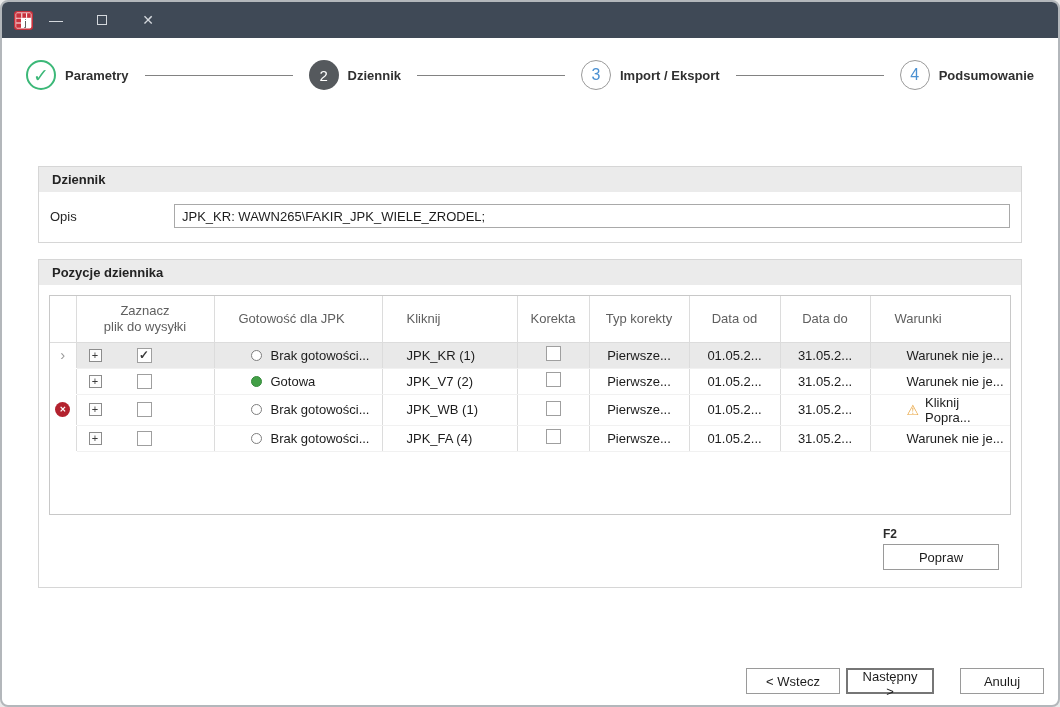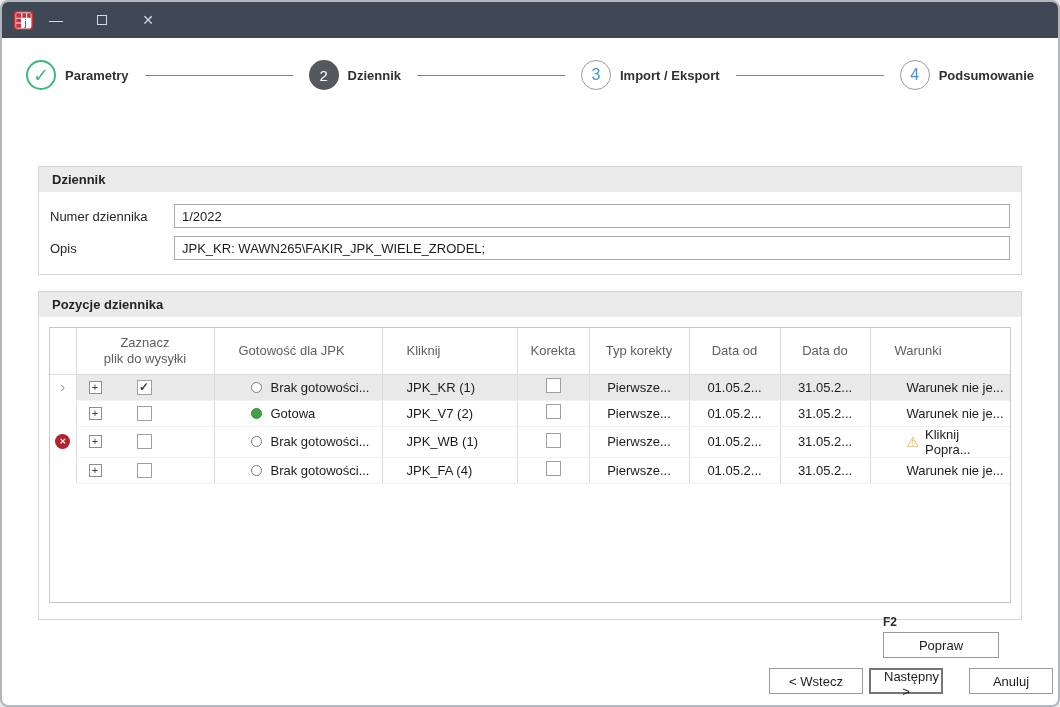--- a/index.html
+++ b/index.html
@@ -33,21 +33,21 @@
   .group-dziennik{margin-top:62px;}
   .group-body{padding:12px 11px;}
   .field-row{display:flex;align-items:center;margin-bottom:8px;}
   .field-row:last-child{margin-bottom:2px;}
   .field-label{width:124px;font-size:13px;color:#262626;flex:0 0 auto;}
   .field-input{flex:1;height:24px;border:1px solid #a9a9a9;font-size:13px;padding:0 7px;
     font-family:"Liberation Sans",sans-serif;color:#1c1c1c;background:#fff;}
   
   .group-pozycje{margin-top:16px;height:329px;}
   .pozycje-body{padding:10px 10px 0;}
-  .grid{border:1px solid #c8c8c8;height:276px;background:#fff;overflow:hidden;}
+  .grid{border:1px solid #c8c8c8;height:220px;background:#fff;overflow:hidden;}
   .gtable{border-collapse:collapse;table-layout:fixed;width:100%;}
   .gtable th{font-weight:normal;font-size:13px;color:#5f5f5f;height:46px;vertical-align:middle;
     border-right:1px solid #dcdcdc;border-bottom:1px solid #dcdcdc;padding:0 4px;text-align:center;}
   .gtable th:last-child,.gtable td:last-child{border-right:none;}
   .gtable th.wrap2{white-space:pre-line;line-height:1.25;}
   .gtable th.left,.gtable td.left{text-align:left;padding-left:24px;}
   .gtable td{height:26px;font-size:13px;color:#1c1c1c;border-right:1px solid #dcdcdc;
     border-bottom:1px solid #f1f1f1;text-align:center;padding:0 4px;vertical-align:middle;}
   .gtable tr.selected td{background:#e9e9e9;}
   .gtable tr.selected td.c0{background:#fff;}
@@ -74,25 +74,25 @@
   
   .cell-warunki{display:flex;align-items:center;gap:6px;padding-left:12px;}
   .warn-icon{color:#e8a33d;font-size:14px;display:none;line-height:1;}
   tr.has-warning .warn-icon{display:inline;}
   
   .popraw-area{display:flex;flex-direction:column;align-items:flex-end;padding:12px 12px 0 0;}
   .f2-label{font-size:12px;font-weight:bold;color:#2b2b2b;width:116px;margin-bottom:3px;}
   .popraw-btn{width:116px;height:26px;border:1px solid #9a9a9a;background:#fff;font-size:13px;
     color:#1c1c1c;font-family:"Liberation Sans",sans-serif;}
   
-  .footer{position:absolute;right:5px;bottom:11px;display:flex;align-items:center;}
+  .footer{position:absolute;right:14px;bottom:11px;display:flex;align-items:center;}
   .btn{height:26px;border:1px solid #9a9a9a;background:#fff;font-size:13px;color:#1c1c1c;
     font-family:"Liberation Sans",sans-serif;padding:0 14px;}
   .btn-back{width:94px;}
-  .btn-next{width:74px;margin-left:6px;border:1px solid #767676;box-shadow:inset 0 0 0 1px #767676;}
+  .btn-next{width:88px;margin-left:6px;border:1px solid #767676;box-shadow:inset 0 0 0 1px #767676;}
   .btn-cancel{width:84px;margin-left:26px;}
 </style>
 </head>
 <body>
 
 <div class="window">
 
   <div class="titlebar">
     <svg class="app-icon" viewBox="0 0 19 19">
       <rect x="0.8" y="0.8" width="17.4" height="17.4" rx="2.5" fill="#ffffff" stroke="#c8313c" stroke-width="1.6"></rect>
@@ -136,24 +136,20 @@
     <div class="connector"></div>
     <div class="step todo">
       <div class="circle">4</div>
       <span class="slabel">Podsumowanie</span>
     </div>
   </div>
 
   <div class="group group-dziennik">
     <div class="group-header">Dziennik</div>
     <div class="group-body">
-      <div class="field-row">
-        <span class="field-label">Numer dziennika</span>
-        <input class="field-input" type="text" value="1/2022" style="">
-      </div>
       <div class="field-row">
         <span class="field-label">Opis</span>
         <input class="field-input" type="text" value="JPK_KR: WAWN265\FAKIR_JPK_WIELE_ZRODEL;" style="">
       </div>
     </div>
   </div>
 
   <div class="group group-pozycje">
     <div class="group-header">Pozycje dziennika</div>
     <div class="pozycje-body">

